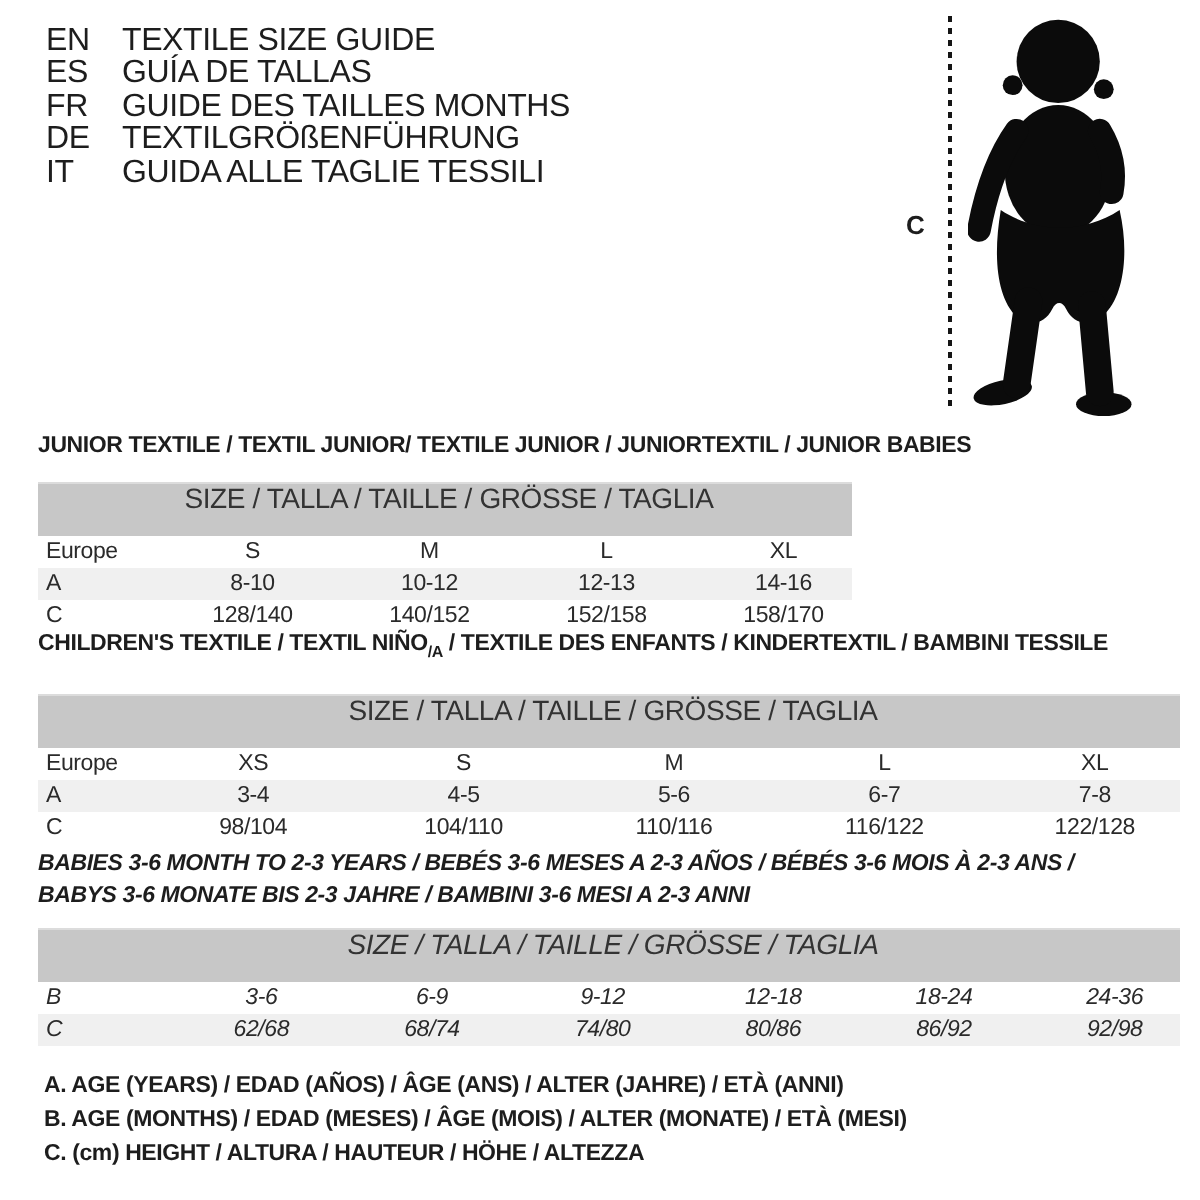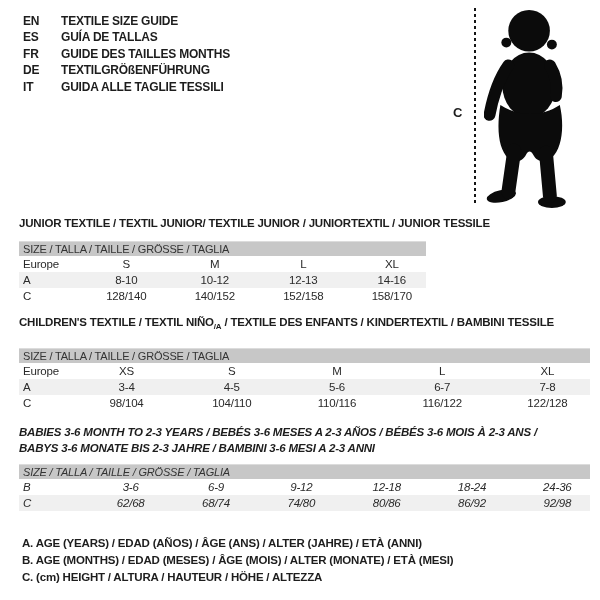--- a/index.html
+++ b/index.html
@@ -2,37 +2,37 @@
 <html><head>
 <meta charset="utf-8">
 <style>
   * { margin:0; padding:0; box-sizing:border-box; }
   html,body { width:600px; height:600px; background:#ffffff; overflow:hidden; }
   body { font-family:"Liberation Sans","DejaVu Sans",sans-serif; color:#232323; position:relative; }
 
   
   .lang-list { position:absolute; left:23px; top:13px; }
   .lang-row { display:grid; grid-template-columns:38px auto; line-height:16.4px; }
-  .lang-code, .lang-title { font-size:12px; font-weight:bold; letter-spacing:-0.2px; color:#1d1d1d; white-space:nowrap; }
+  .lang-code, .lang-title { font-size:16px; font-weight:normal; letter-spacing:-0.2px; color:#1d1d1d; white-space:nowrap; }
 
   
   .figure { position:absolute; left:0; top:0; width:600px; height:212px; }
   .measure-line { position:absolute; left:474px; top:8px; width:2px; height:198px;
     background:repeating-linear-gradient(to bottom,#151515 0 3px,transparent 3px 6px); }
   .height-label { position:absolute; left:453px; top:105px; font-size:13px; font-weight:bold; color:#1d1d1d; }
   .baby-svg { position:absolute; left:484px; top:2px; }
 
   
   .section { position:absolute; left:19px; width:572px; }
   .sec-heading { font-size:11.5px; font-weight:bold; letter-spacing:-0.2px; line-height:16px; color:#1d1d1d; white-space:nowrap; }
   .sub-part { font-size:8px; vertical-align:sub; }
 
   .size-table { margin-top:10px; }
-  .t-bar { height:15px; line-height:15px; font-size:11px; letter-spacing:-0.2px; color:#333333;
-           padding-left:4px; border-top:1px solid #dcdcdc; white-space:nowrap; overflow:hidden; }
+  .t-bar { height:27px; line-height:15px; font-size:14px; letter-spacing:-0.2px; color:#333333;
+           padding-left:4px; border-top:1px solid #dcdcdc; white-space:nowrap; overflow:hidden;text-align:center; }
   .t-row { display:grid; height:16px; line-height:16px; font-size:11.5px; letter-spacing:-0.2px; color:#2a2a2a;gap:20px; }
   .t-label { padding-left:4px; text-align:left; white-space:nowrap; }
   .t-cell { text-align:center; white-space:nowrap; }
 
   
   .footnotes { position:absolute; left:22px; top:535px; }
   .footnote { font-size:11.5px; font-weight:bold; letter-spacing:-0.2px; line-height:17.2px; color:#1d1d1d; white-space:nowrap; }
 </style>
 </head>
 <body>
@@ -79,21 +79,21 @@
         <path d="M24,64 C14,78 8,98 5,114" stroke-width="12"></path>
         <path d="M66,64 C72,74 74,84 72,95" stroke-width="12"></path>
         <path d="M30,150 L24,192" stroke-width="14"></path>
         <path d="M62,152 L66,196" stroke-width="14"></path>
       </g>
     </svg>
   </div>
 
   <div id="sections">
       <div class="section" style="top: 215px;">
-        <div class="sec-heading"><span>JUNIOR TEXTILE / TEXTIL JUNIOR/ TEXTILE JUNIOR / JUNIORTEXTIL / JUNIOR TESSILE</span></div>
+        <div class="sec-heading"><span>JUNIOR TEXTILE / TEXTIL JUNIOR/ TEXTILE JUNIOR / JUNIORTEXTIL / JUNIOR BABIES</span></div>
         <div class="size-table" style="width: 407px; margin-top: 10px;">
           <div class="t-bar" style="background: rgb(199, 199, 199);">SIZE / TALLA / TAILLE / GRÖSSE / TAGLIA</div>
           <div class="t-row" style="grid-template-columns: 53px repeat(4, 1fr);">
             <div class="t-label">Europe</div>
             <div class="t-cell">S</div>
             <div class="t-cell">M</div>
             <div class="t-cell">L</div>
             <div class="t-cell">XL</div>
           </div>
           <div class="t-row" style="grid-template-columns: 53px repeat(4, 1fr); background: rgb(240, 240, 240);">

